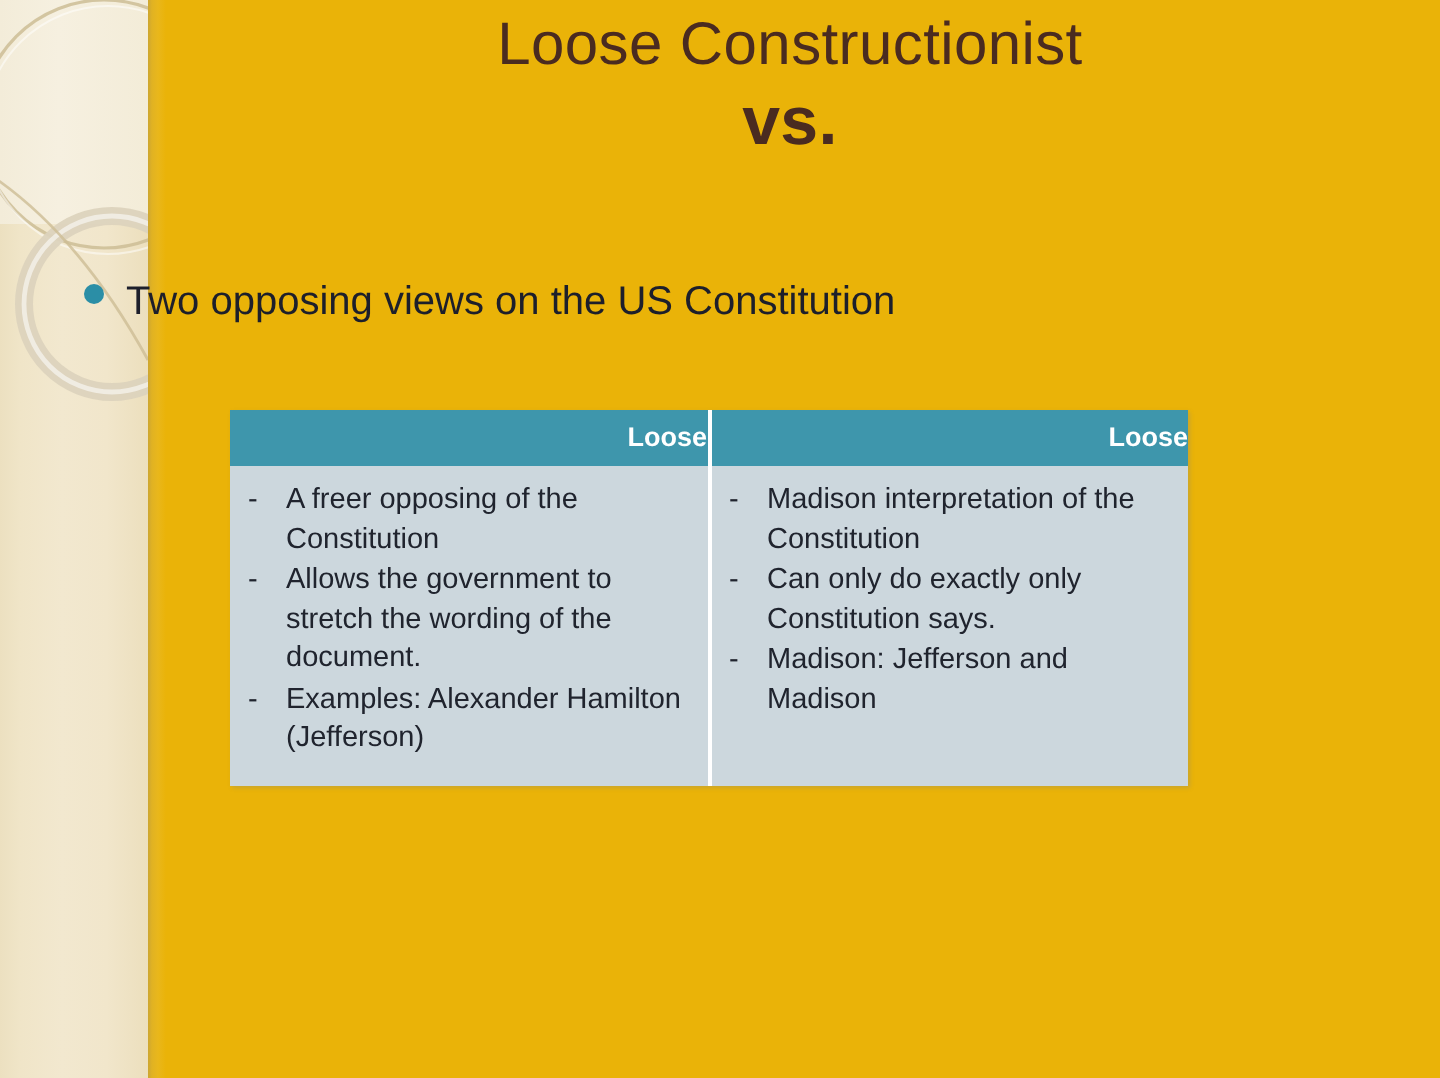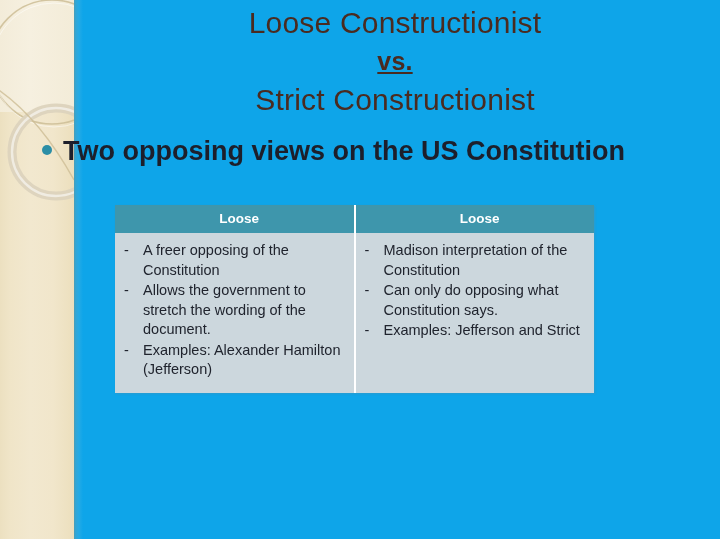--- a/index.html
+++ b/index.html
@@ -7,21 +7,21 @@
     padding: 0;
     background: #ffffff;
   }
   body {
     font-family: "Liberation Sans", sans-serif;
   }
   #slide {
     position: relative;
     width: 720px;
     height: 539px;
-    background: #0ea5e9;
+    background: #eab308;
     overflow: hidden;
   }
 
   
   .side-band {
     position: absolute;
     left: 0;
     top: 0;
     width: 74px;
     height: 539px;
@@ -74,23 +74,22 @@
   }
   .title-line {
     color: #4a2b20;
     font-size: 30px;
     line-height: 41px;
     letter-spacing: 0.2px;
     white-space: nowrap;
   }
   .title-vs {
     font-weight: bold;
-    font-size: 25px;
+    font-size: 34px;
     line-height: 36px;
-    text-decoration: underline;
   }
 
   
   .bullet-row {
     position: absolute;
     left: 42px;
     top: 136px;
     display: flex;
     align-items: baseline;
   }
@@ -99,42 +98,41 @@
     height: 10px;
     border-radius: 50%;
     background: #2b8ea6;
     margin-right: 11px;
     flex: 0 0 auto;
     position: relative;
     top: -5px;
   }
   .bullet-text {
     color: #1d1f2b;
-    font-size: 27px;
+    font-size: 20px;
     line-height: 30px;
     white-space: nowrap;
-    font-weight: bold;
   }
 
   
   .cmp-table {
     position: absolute;
     left: 115px;
     top: 205px;
     width: 479px;
     border-collapse: collapse;
     table-layout: fixed;
     box-shadow: 1px 1px 2px rgba(120,130,140,0.28);
   }
   .cmp-table th {
     background: #3e96ac;
     color: #ffffff;
     font-size: 13.5px;
     font-weight: bold;
-    text-align: center;
+    text-align: right;
     padding: 6px 0 7px 10px;
     height: 12px;
     border-right: 2px solid #ffffff;
   }
   .cmp-table th:last-child { border-right: none; }
   .cmp-table td {
     background: #ccd7dd;
     vertical-align: top;
     padding: 8px 8px 12px 9px;
     border-right: 2px solid #ffffff;
@@ -179,21 +177,20 @@
       <circle cx="56" cy="152" r="44" fill="none" stroke="#dcd3bd" stroke-width="9" opacity="0.95"></circle>
       <circle cx="56" cy="152" r="44" fill="none" stroke="#ffffff" stroke-width="2.4" opacity="0.55"></circle>
       <path d="M -4 88 Q 40 118 74 180" fill="none" stroke="#cdbd95" stroke-width="1.4" opacity="0.8"></path>
     </g>
   </svg>
   <div class="band-shadow"></div>
 
   <div class="title-block">
     <div class="title-line">Loose Constructionist</div>
     <div class="title-line title-vs">vs.</div>
-    <div class="title-line">Strict Constructionist</div>
   </div>
 
   <div class="bullet-row">
     <span class="bullet-dot"></span>
     <span class="bullet-text">Two opposing views on the US Constitution</span>
   </div>
 
   <table class="cmp-table">
     <thead>
       <tr>
@@ -220,25 +217,25 @@
           </ul>
         </td>
         <td>
           <ul class="cell-list">
             <li>
               <span class="dash">-</span>
               <span class="li-text">Madison interpretation of the Constitution</span>
             </li>
             <li>
               <span class="dash">-</span>
-              <span class="li-text">Can only do opposing what Constitution says.</span>
-            </li>
-            <li>
-              <span class="dash">-</span>
-              <span class="li-text">Examples: Jefferson and Strict</span>
+              <span class="li-text">Can only do exactly only Constitution says.</span>
+            </li>
+            <li>
+              <span class="dash">-</span>
+              <span class="li-text">Madison: Jefferson and Madison</span>
             </li>
           </ul>
         </td>
       </tr>
     </tbody>
   </table>
 
 </div>
 
 </body></html>

